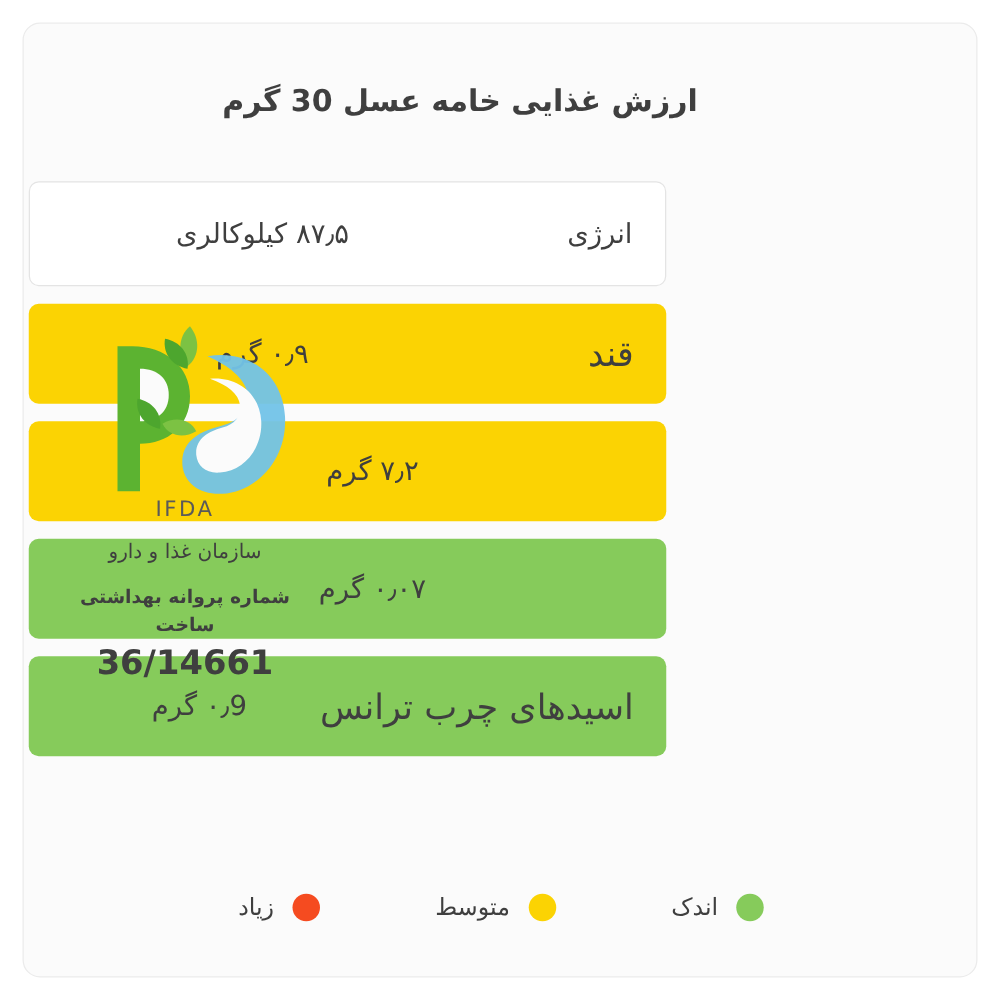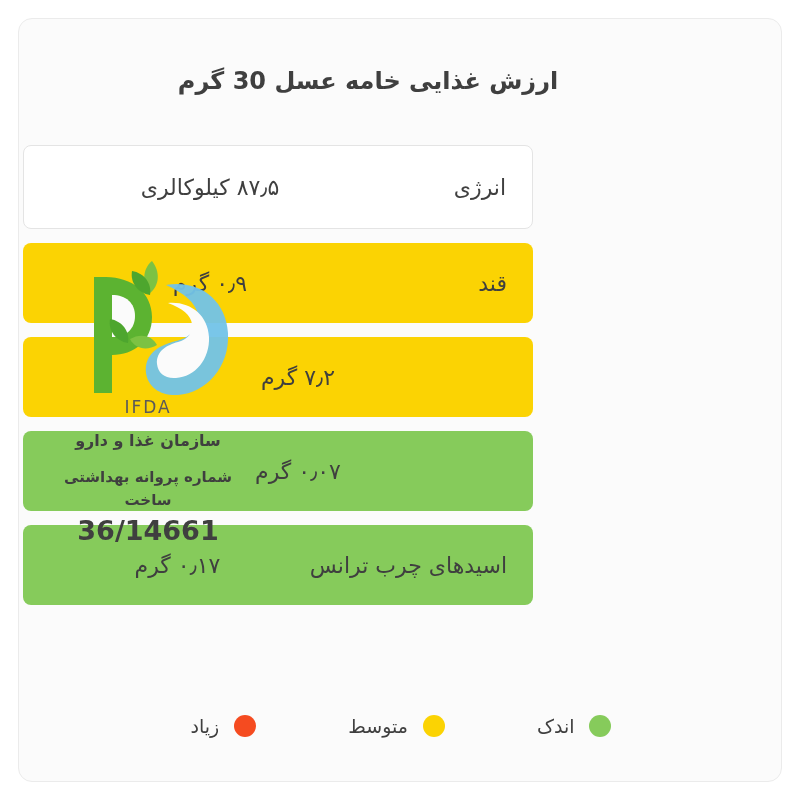--- a/index.html
+++ b/index.html
@@ -69,21 +69,21 @@
   }
   .row.energy {
     background: #ffffff;
     border: 1px solid #e4e4e4;
     height: 84px;
   }
   .row.yellow { background: #fbd303; }
   .row.green  { background: #86cb5b; }
 
   .row-label {
-    font-size: 22px;
+    font-size: 28px;
     color: #3f3f3f;
     padding-right: 26px;
     min-width: 150px;
     text-align: right;
     white-space: nowrap;
   }
   .row.energy .row-label { font-size: 22px; text-align: right; }
 
   .row-value {
     flex: 1;
@@ -106,21 +106,21 @@
     direction: rtl;
   }
   .logo-svg {
     display: block;
     margin: 0 auto;
   }
   .logo-caption {
     margin-top: 10px;
     font-size: 16px;
     color: #3f3f3f;
-    font-weight: bold;
+    font-weight: normal;
   }
   .license-label {
     margin-top: 16px;
     font-size: 15px;
     color: #3f3f3f;
     font-weight: bold;
     line-height: 1.5;
   }
   .license-number {
     margin-top: 4px;
@@ -185,21 +185,21 @@
       <div class="row yellow">
         <div class="row-value">۷٫۲  گرم</div>
       </div>
 
       <div class="row green">
         <div class="row-value">۰٫۰۷  گرم</div>
       </div>
 
       <div class="row green trans">
         <div class="row-label">اسیدهای چرب ترانس</div>
-        <div class="row-value">۰٫۱۷  گرم</div>
+        <div class="row-value">۰٫9  گرم</div>
       </div>
 
     </div>
 
     <div class="logo-block">
       <svg class="logo-svg" width="200" height="180" viewBox="0 0 200 180">
 
         <path d="M118 44 C150 38 178 58 180 92 C182 126 158 152 130 154 C112 155 100 146 98 132 C96 112 112 104 128 100 C144 96 152 86 150 74 C148 62 136 52 118 44 Z" fill="#72c3e8" opacity="0.95"></path>
         <path d="M120 62 C142 60 160 74 161 96 C162 118 147 136 128 137 C117 138 110 132 109 123 C108 110 119 104 130 101 C141 98 145 91 144 83 C143 74 134 67 120 62 Z" fill="#fbfbfb"></path>
 

